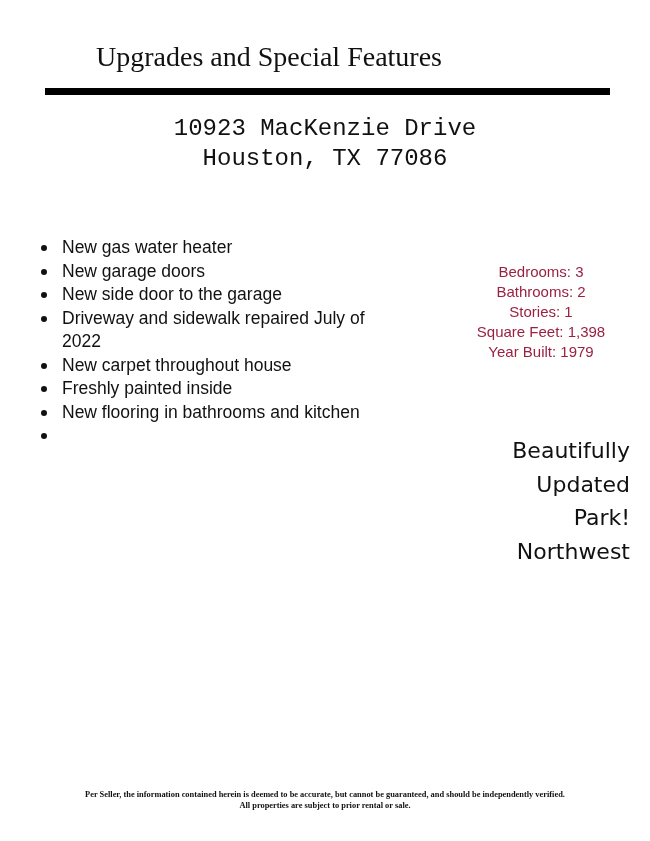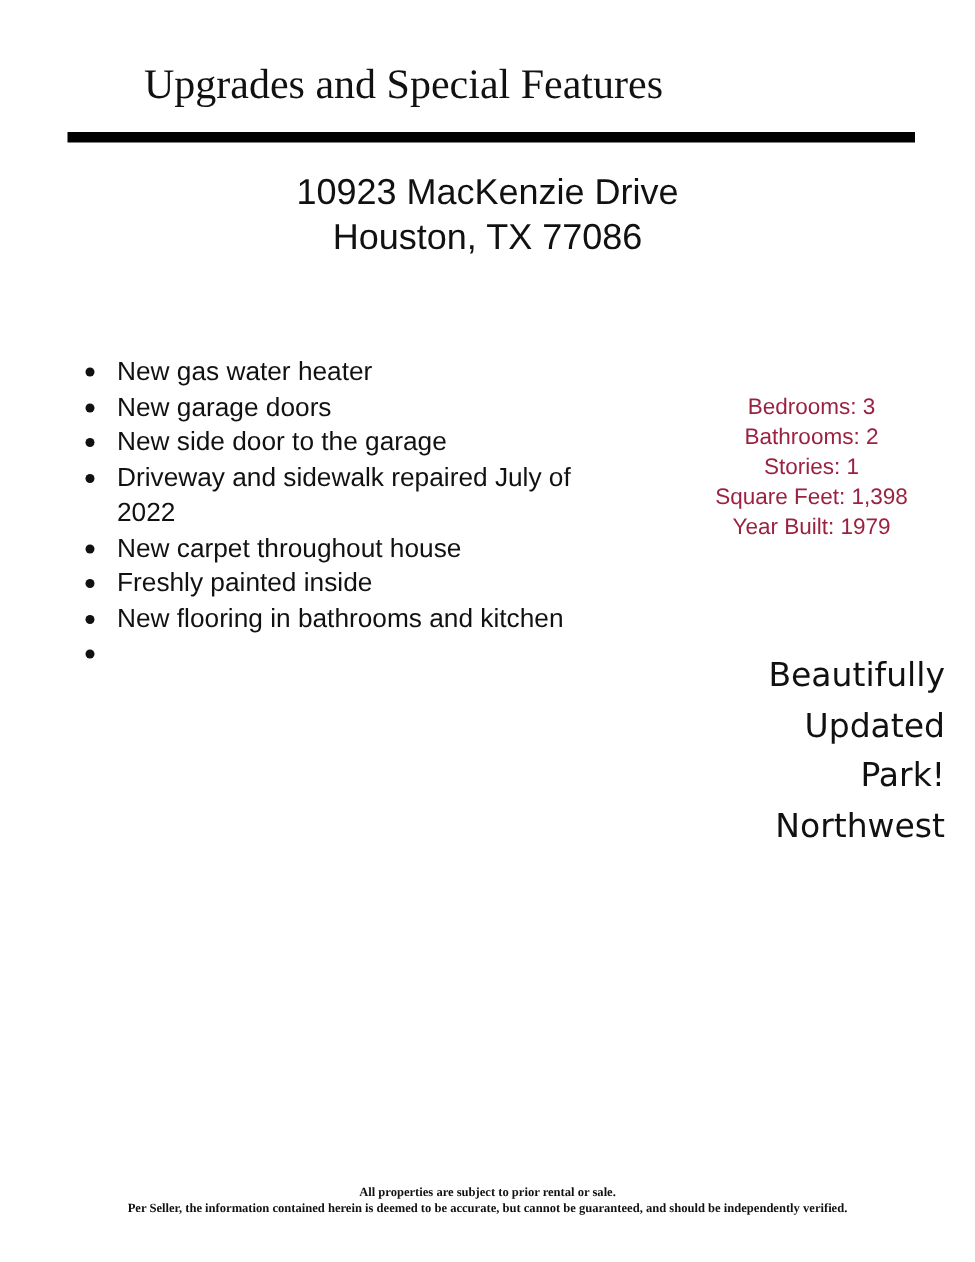--- a/index.html
+++ b/index.html
@@ -7,24 +7,24 @@
   .title {
     position: absolute; left: 0; top: 40px; width: 538px; text-align: center;
     font-family: "Liberation Serif", serif; font-size: 28px; line-height: 34px;
     color: #111;
   }
   .rule {
     position: absolute; left: 45px; top: 88px; width: 565px; height: 7px; background: #000;
   }
   .address {
     position: absolute; left: 0; top: 114px; width: 650px; text-align: center;
-    font-family: Liberation Sans, sans-serif; font-size: 24px; line-height: 30px; color: #111;
+    font-family: Liberation Mono, monospace; font-size: 24px; line-height: 30px; color: #111;
   }
   .features {
-    position: absolute; left: 52px; top: 236px; width: 350px; margin: 0; padding: 0;
+    position: absolute; left: 36px; top: 236px; width: 350px; margin: 0; padding: 0;
     list-style: none;
     font-family: "Liberation Sans", sans-serif; font-size: 17.5px; line-height: 23.5px; color: #111;
   }
   .features li { position: relative; padding-left: 26px; }
   .features li .bullet {
     position: absolute; left: 5px; top: 9px; width: 6px; height: 6px; border-radius: 50%; background: #111;
   }
   .stats {
     position: absolute; left: 452px; top: 262px; width: 178px; text-align: center;
     font-family: "Liberation Sans", sans-serif; font-size: 15px; line-height: 20px; color: #9b2142;
@@ -69,15 +69,15 @@
 </div>
 
 <div class="tagline">
   <div>Beautifully</div>
   <div>Updated</div>
   <div>Park!</div>
   <div>Northwest</div>
 </div>
 
 <div class="disclaimer">
+  <div>Per Seller, the information contained herein is deemed to be accurate, but cannot be guaranteed, and should be independently verified.</div>
   <div>All properties are subject to prior rental or sale.</div>
-  <div>Per Seller, the information contained herein is deemed to be accurate, but cannot be guaranteed, and should be independently verified.</div>
 </div>
 
 </body></html>

